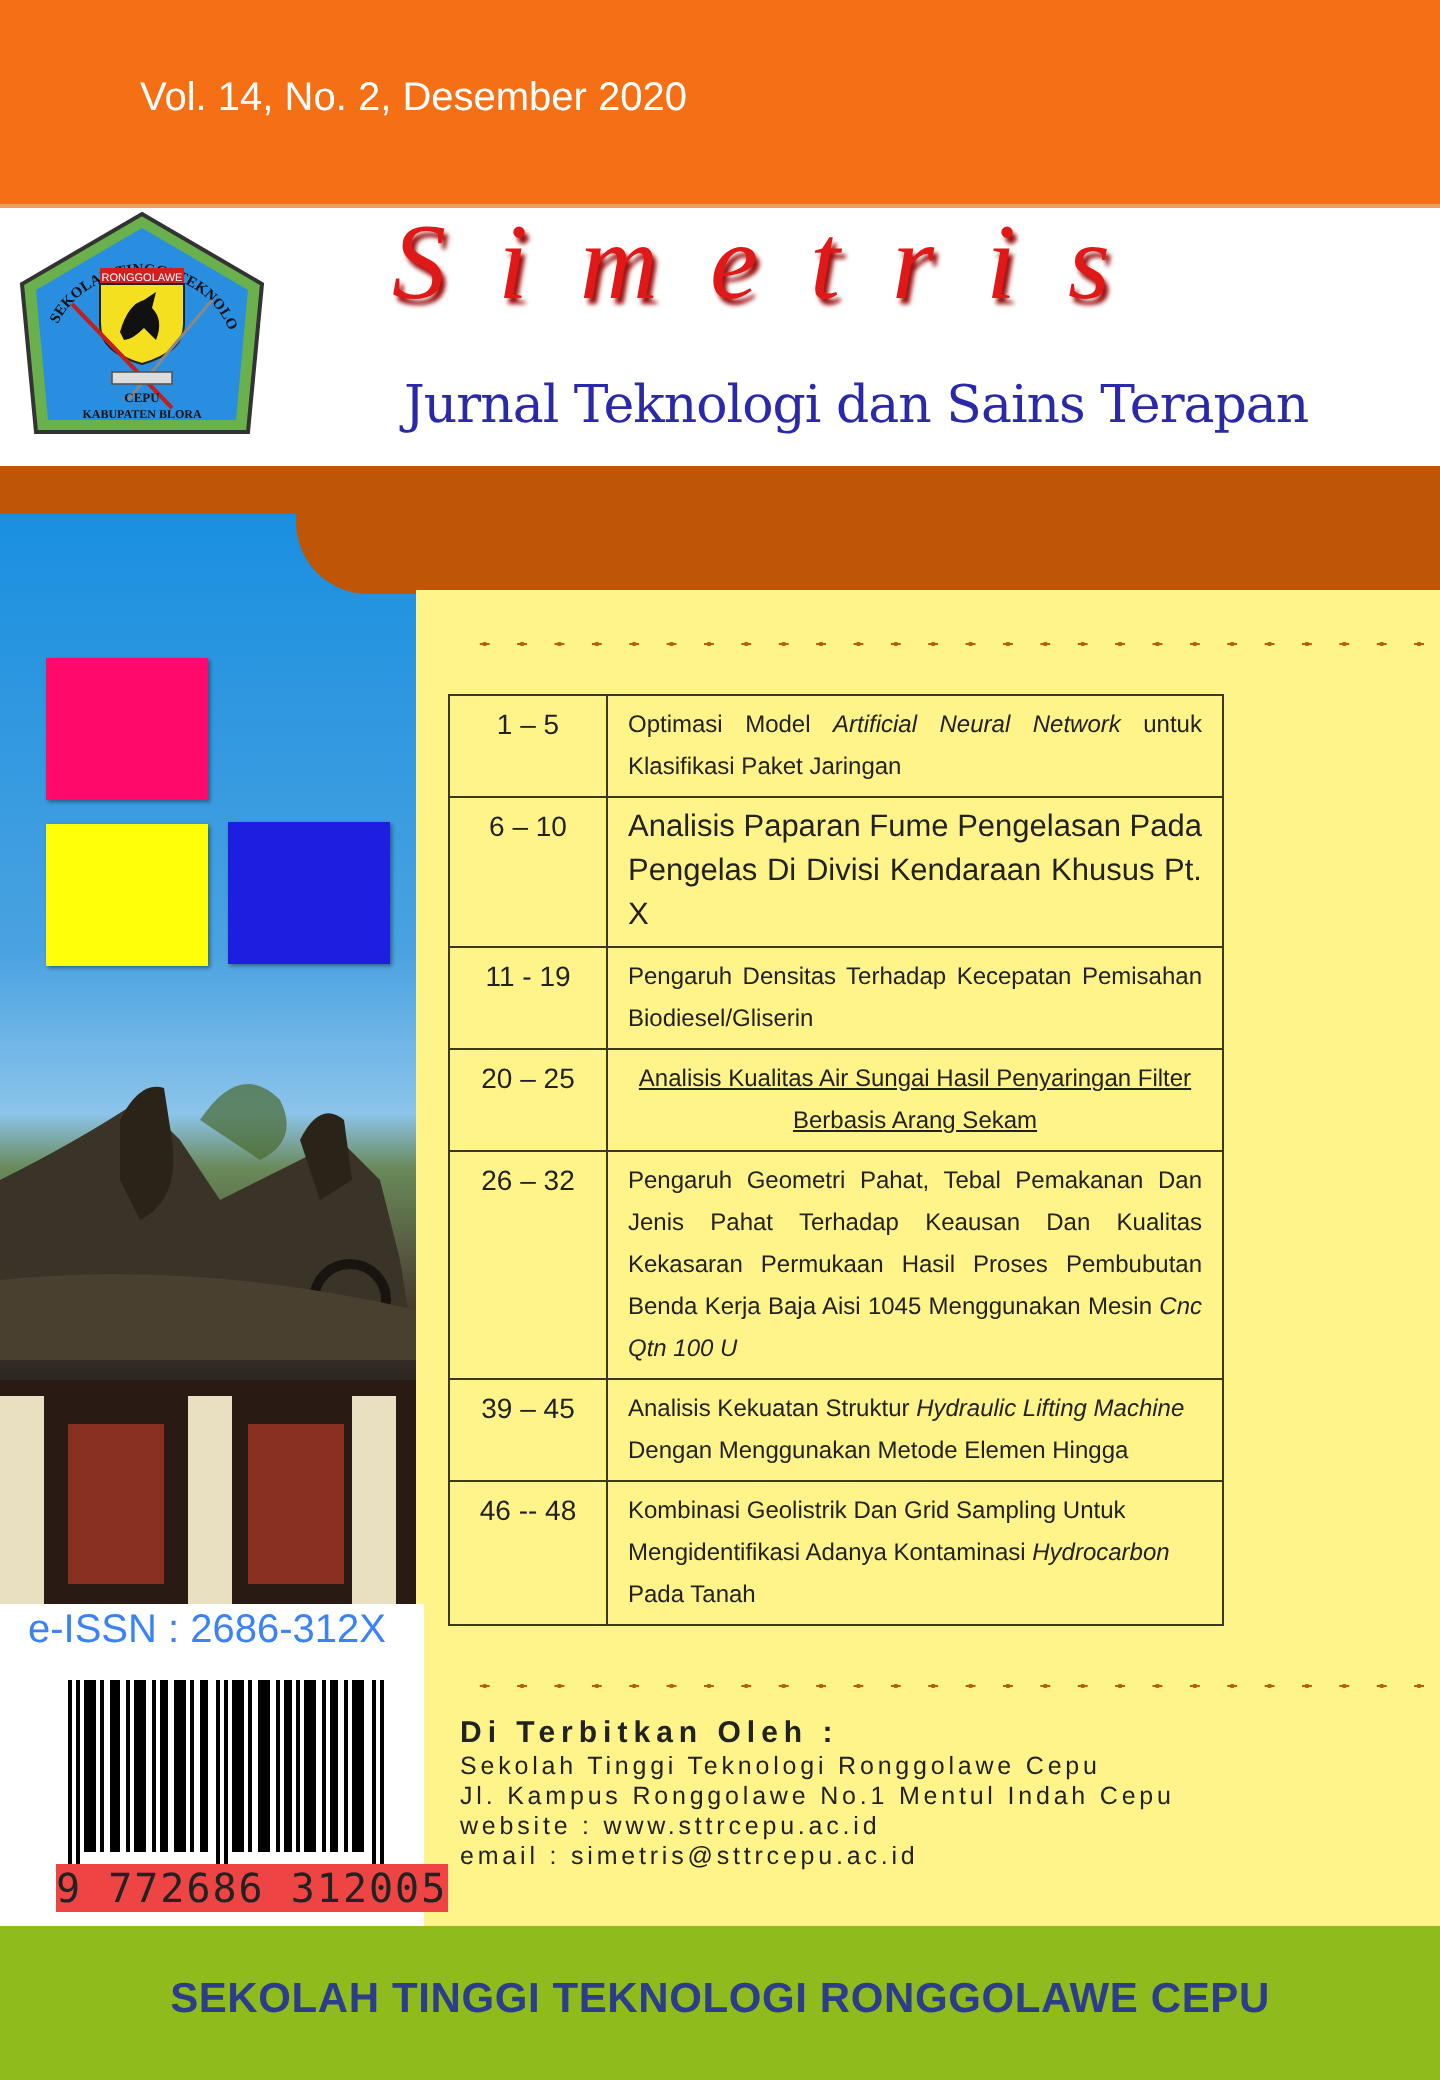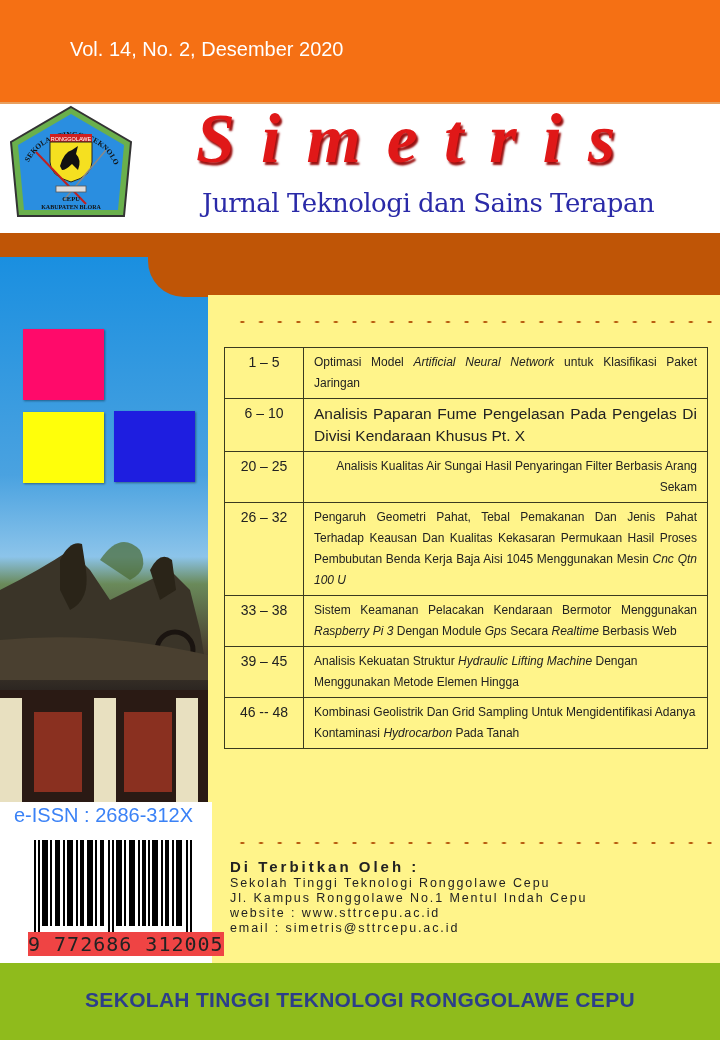--- a/index.html
+++ b/index.html
@@ -1,33 +1,33 @@
 <!DOCTYPE html>
 <html><head>
 <meta charset="utf-8">
 <style>
   html, body { margin:0; padding:0; }
   body { width:720px; height:1040px; position:relative; overflow:hidden; background:#fff; font-family:"Liberation Sans", sans-serif; }
   .top-band { position:absolute; left:0; top:0; width:720px; height:102px; background:#f57014; }
   .vol { position:absolute; left:70px; top:38px; color:#fff; font-size:20px; font-family:"Liberation Sans", sans-serif; }
   .white-band { position:absolute; left:0; top:102px; width:720px; height:130px; background:#fff; border-top:2px solid #e8a060; }
   .logo { position:absolute; left:6px; top:104px; width:130px; height:122px; }
-  .title { position:absolute; left:196px; top:104px; color:#e01818; font-family:"Liberation Serif", serif; font-style:italic; font-weight:bold; font-size:70px; letter-spacing:26px; text-shadow:2px 3px 2px #9a1010; line-height:1; }
+  .title { position:absolute; left:196px; top:104px; color:#e01818; font-family:"Liberation Serif", serif; font-style:italic; font-weight:normal; font-size:54px; letter-spacing:26px; text-shadow:2px 3px 2px #9a1010; line-height:1; }
   .subtitle { position:absolute; left:202px; top:188px; color:#2a2aa8; font-family:"DejaVu Serif", serif; font-size:26px; letter-spacing:-0.5px; }
   .brown-band { position:absolute; left:0; top:233px; width:720px; height:62px; background:#bf5506; }
   .photo { position:absolute; left:0; top:257px; width:208px; height:545px; background:linear-gradient(180deg,#1a8fe0 0%,#4aa2e0 40%,#8cc4ea 55%,#6a8a5a 60%,#4a4030 72%,#2a2420 80%,#5a3020 92%,#d0c090 100%); border-top-right-radius:30px; }
   .photo-notch { position:absolute; left:148px; top:257px; width:62px; height:40px; background:#bf5506; border-bottom-left-radius:36px; }
   .sq { position:absolute; box-shadow:1px 1px 2px rgba(0,0,0,0.4); }
   .statue { position:absolute; left:0; top:530px; width:208px; height:150px; }
   .building { position:absolute; left:0; top:690px; width:208px; height:112px; background:#2a1a14; }
   .col { position:absolute; top:8px; width:22px; height:104px; background:#e8e0c0; }
   .panel { position:absolute; top:22px; width:48px; height:80px; background:#8a3020; }
   .yellow { position:absolute; left:208px; top:295px; width:512px; height:668px; background:#fff48a; }
   .dots { position:absolute; left:233px; height:6px; width:487px; background-image:radial-gradient(#b85c10 0 2.4px, transparent 2.6px); background-size:18.7px 6px; background-repeat:repeat-x; }
-  table.toc { position:absolute; left:224px; top:347px; width:484px; border-collapse:collapse; background:#fff48a; }
+  table.toc { position:absolute; left:224px; top:347px; width:388px; border-collapse:collapse; background:#fff48a; }
   table.toc td { border:1.5px solid #3a3a20; vertical-align:top; font-family:"Liberation Sans", sans-serif; color:#222; }
   td.pages { width:78px; text-align:center; font-size:14px; padding:6px 0 0 0; }
   td.ttl { padding:4px 10px 4px 10px; font-size:12px; line-height:21px; text-align:justify; }
   td.ttl.big { font-size:15.5px; line-height:22px; }
   .issn-box { position:absolute; left:0; top:802px; width:212px; height:161px; background:#fff; }
   .issn { position:absolute; left:14px; top:804px; font-size:20px; color:#3b82f6; }
   .barcode { position:absolute; left:30px; top:840px; width:166px; height:96px; }
   .barnum { position:absolute; left:28px; top:932px; font-size:20px; color:#222; letter-spacing:1px; font-family:"DejaVu Sans Mono", monospace; background:#ef4444; }
   .publisher { position:absolute; left:230px; top:858px; font-family:"Liberation Sans", sans-serif; color:#222; }
   .pub-head { font-weight:bold; font-size:15px; letter-spacing:3px; margin-bottom:1px; }
@@ -91,30 +91,30 @@
   <tbody>
     <tr>
       <td class="pages">1 – 5</td>
       <td class="ttl">Optimasi Model <i>Artificial Neural Network</i> untuk Klasifikasi Paket Jaringan</td>
     </tr>
     <tr>
       <td class="pages">6 – 10</td>
       <td class="ttl big">Analisis Paparan Fume Pengelasan Pada Pengelas Di Divisi Kendaraan Khusus Pt. X</td>
     </tr>
     <tr>
+      <td class="pages">11 - 19</td>
+      <td class="ttl">Pengaruh Densitas Terhadap Kecepatan Pemisahan Biodiesel/Gliserin</td>
+    </tr>
+    <tr>
       <td class="pages">20 – 25</td>
-      <td class="ttl" style="text-align:right;">Analisis Kualitas Air Sungai Hasil Penyaringan Filter Berbasis Arang Sekam</td>
+      <td class="ttl" style="text-align:center;text-decoration:underline;">Analisis Kualitas Air Sungai Hasil Penyaringan Filter Berbasis Arang Sekam</td>
     </tr>
     <tr>
       <td class="pages">26 – 32</td>
       <td class="ttl">Pengaruh Geometri Pahat, Tebal Pemakanan Dan Jenis Pahat Terhadap Keausan Dan Kualitas Kekasaran Permukaan Hasil Proses Pembubutan Benda Kerja Baja Aisi 1045 Menggunakan Mesin <i>Cnc Qtn 100 U</i></td>
-    </tr>
-    <tr>
-      <td class="pages">33 – 38</td>
-      <td class="ttl">Sistem Keamanan Pelacakan Kendaraan Bermotor Menggunakan <i>Raspberry Pi 3</i> Dengan Module <i>Gps</i> Secara <i>Realtime</i> Berbasis Web</td>
     </tr>
     <tr>
       <td class="pages">39 – 45</td>
       <td class="ttl" style="text-align:left;">Analisis Kekuatan Struktur <i>Hydraulic Lifting Machine</i> Dengan Menggunakan Metode Elemen Hingga</td>
     </tr>
     <tr>
       <td class="pages">46 -- 48</td>
       <td class="ttl" style="text-align:left;">Kombinasi Geolistrik Dan Grid Sampling Untuk Mengidentifikasi Adanya Kontaminasi <i>Hydrocarbon</i> Pada Tanah</td>
     </tr>
   </tbody>

